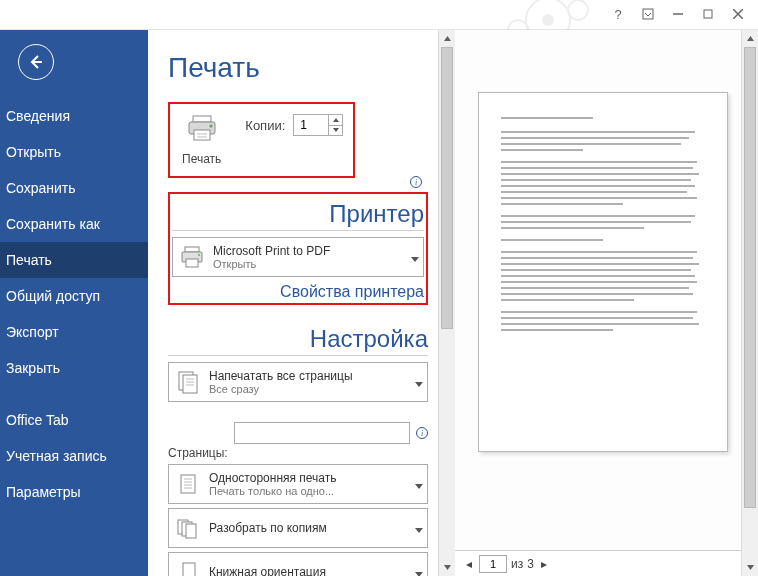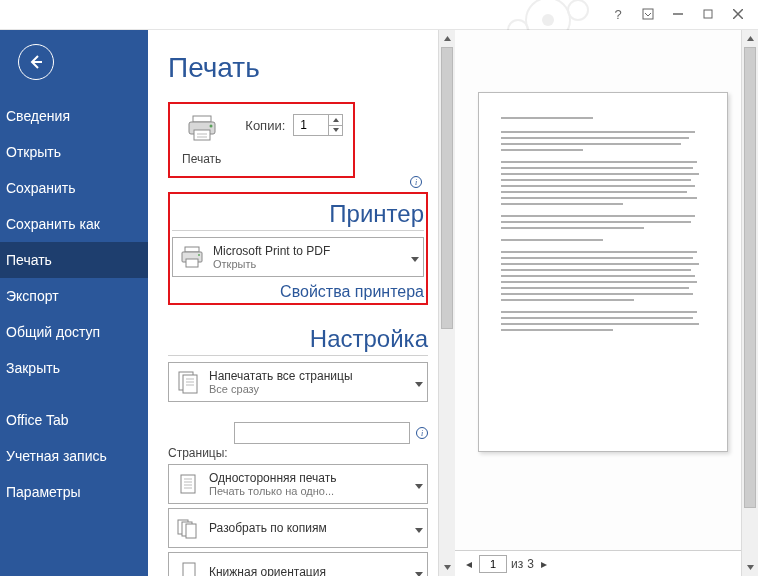--- a/index.html
+++ b/index.html
@@ -139,22 +139,22 @@
       <svg viewBox="0 0 18 18">
           <path d="M11 3 L5 9 L11 15" fill="none" stroke="#fff" stroke-width="2"></path>
           <line x1="5" y1="9" x2="15" y2="9" stroke="#fff" stroke-width="2"></line>
         </svg>
     </div>
     <div class="sidebar-item">Сведения</div>
     <div class="sidebar-item">Открыть</div>
     <div class="sidebar-item">Сохранить</div>
     <div class="sidebar-item">Сохранить как</div>
     <div class="sidebar-item active">Печать</div>
+    <div class="sidebar-item">Общий доступ</div>
     <div class="sidebar-item">Экспорт</div>
-    <div class="sidebar-item">Общий доступ</div>
     <div class="sidebar-item">Закрыть</div>
     <div style="height:16px"></div>
     <div class="sidebar-item">Office Tab</div>
     <div class="sidebar-item">Учетная запись</div>
     <div class="sidebar-item">Параметры</div>
   </div>
 
   <div class="content">
     <div class="settings-col">
       <div class="page-title">Печать</div>

